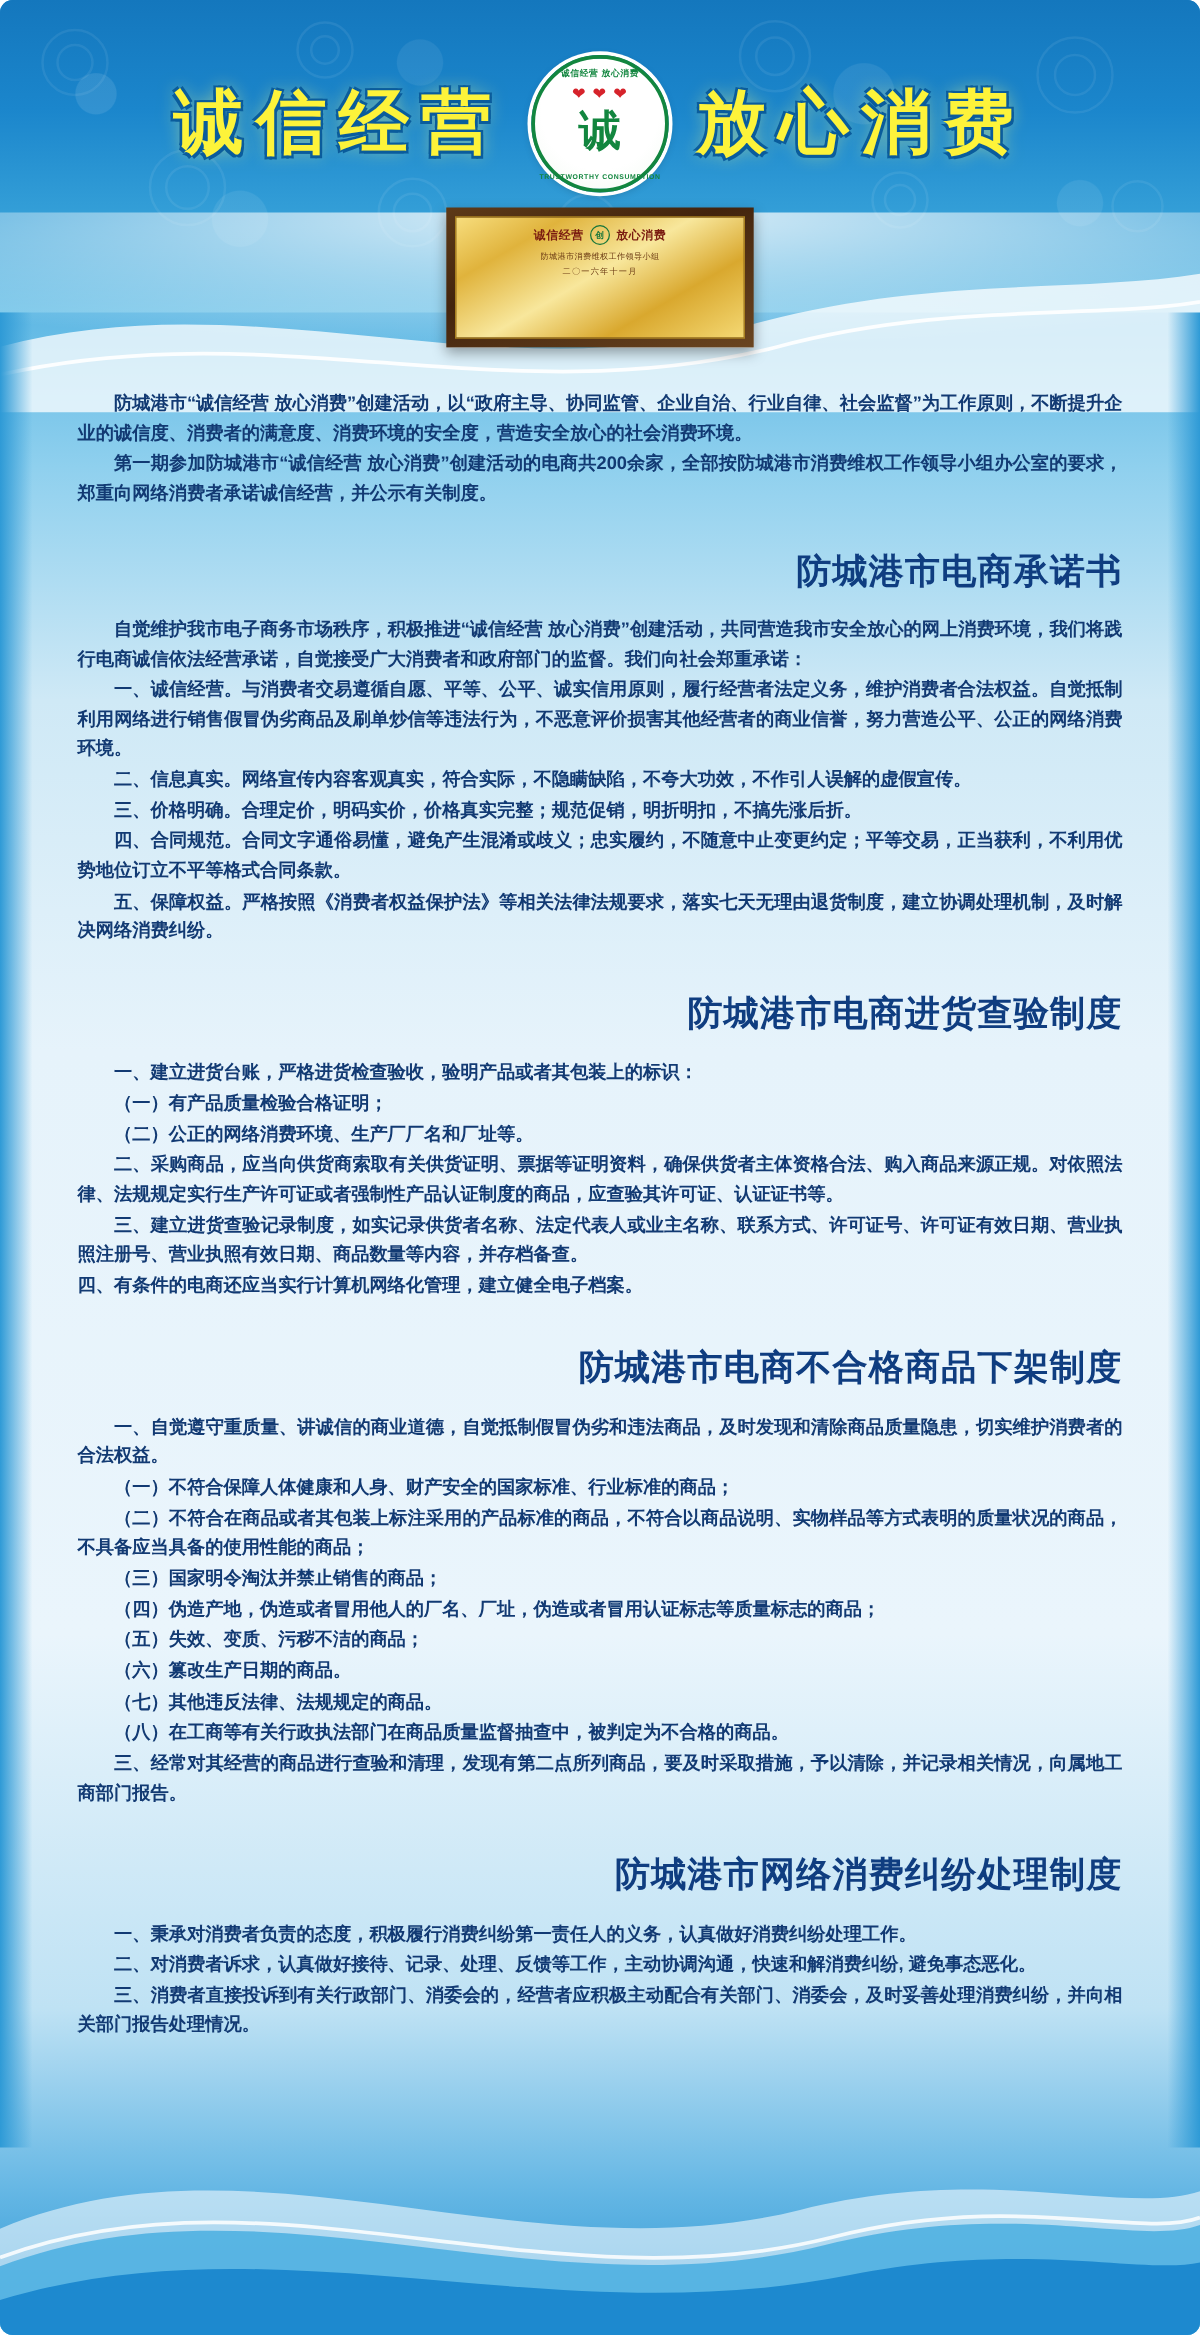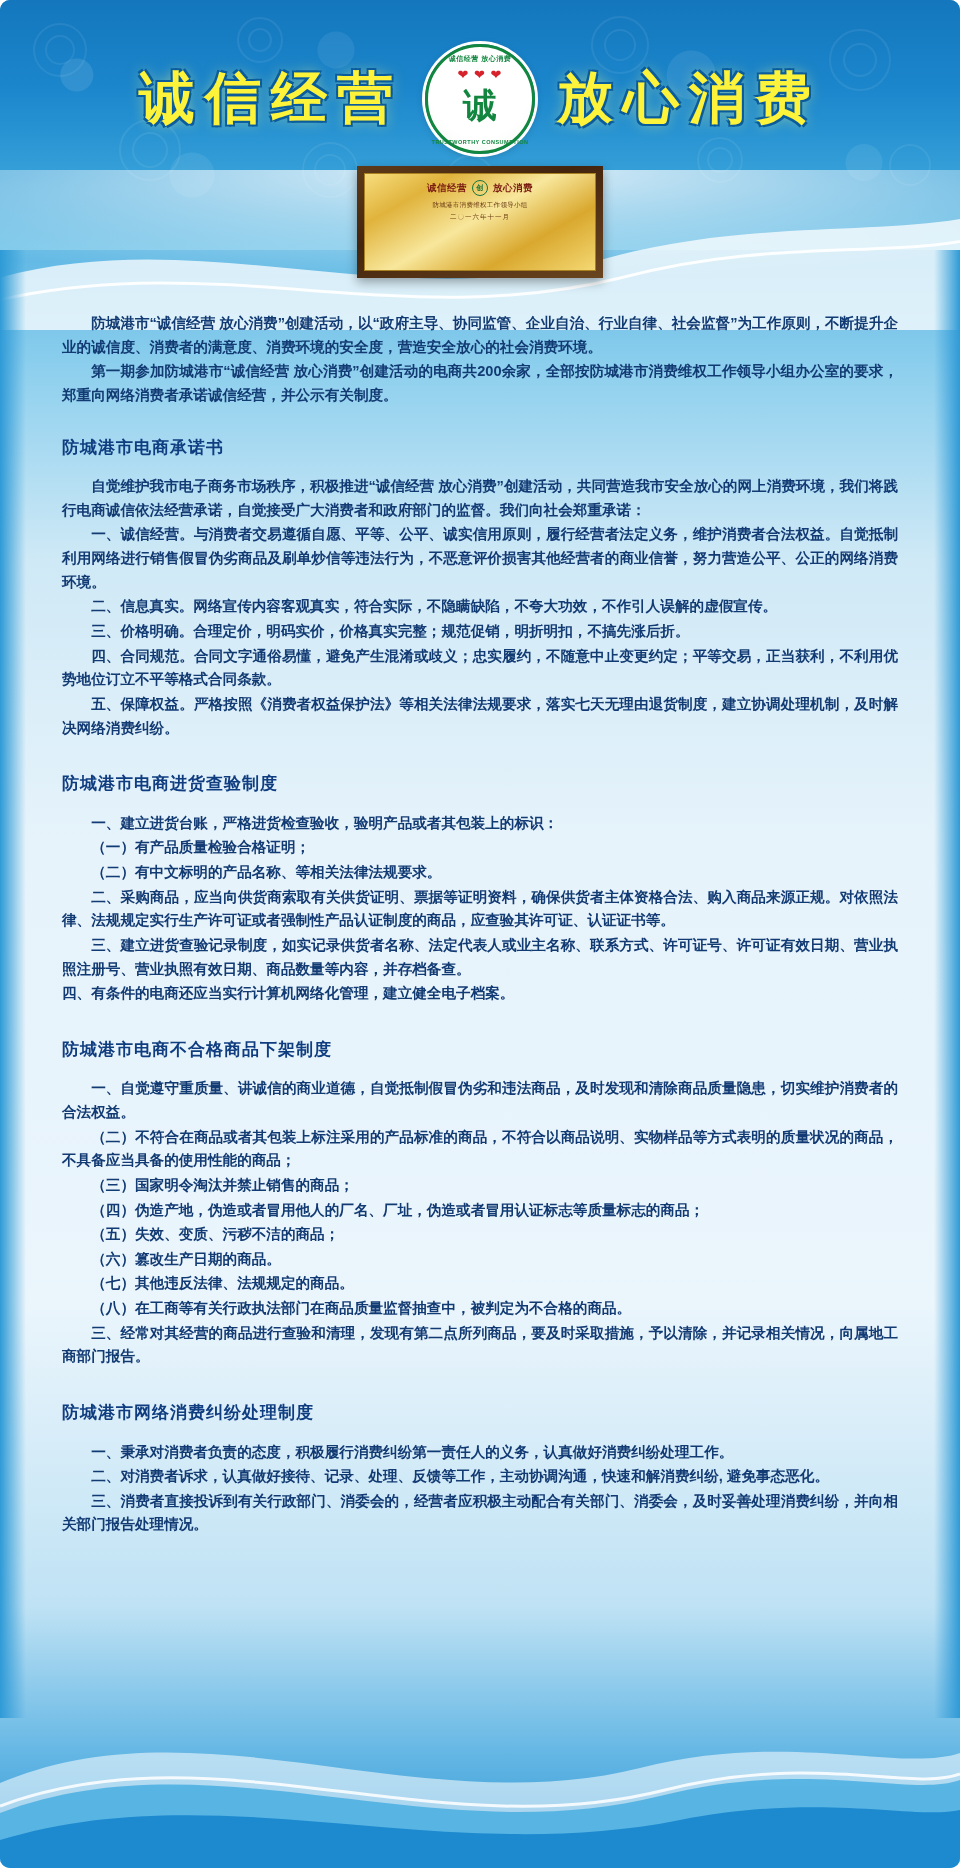--- a/index.html
+++ b/index.html
@@ -155,23 +155,23 @@
     font-family: "Liberation Sans", "DejaVu Sans", sans-serif;
   }
   .content p {
     margin: 0 0 1px 0;
     text-indent: 2em;
     font-weight: bold;
     color: #123a73;
   }
   .content p.noind { text-indent: 0; }
   h2.sect {
-    text-align: left;
+    text-align: right;
     color: #0f3d80;
-    font-size: 17px;
+    font-size: 28px;
     font-weight: bold;
     letter-spacing: 1px;
     margin: 26px 0 14px 0;
     font-family: "DejaVu Sans", "Liberation Sans", sans-serif;
   }
   h2.sect.tight { margin-top: 30px; }
   .block { margin-bottom: 2px; }
   
   .waves { position: absolute; left: 0; bottom: 0; width: 960px; height: 300px; z-index: 3; pointer-events: none;}
   .edge-l, .edge-r {
@@ -258,29 +258,30 @@
       <p>二、信息真实。网络宣传内容客观真实，符合实际，不隐瞒缺陷，不夸大功效，不作引人误解的虚假宣传。</p>
       <p>三、价格明确。合理定价，明码实价，价格真实完整；规范促销，明折明扣，不搞先涨后折。</p>
       <p>四、合同规范。合同文字通俗易懂，避免产生混淆或歧义；忠实履约，不随意中止变更约定；平等交易，正当获利，不利用优势地位订立不平等格式合同条款。</p>
       <p>五、保障权益。严格按照《消费者权益保护法》等相关法律法规要求，落实七天无理由退货制度，建立协调处理机制，及时解决网络消费纠纷。</p>
     </div>
 
     <h2 class="sect tight">防城港市电商进货查验制度</h2>
     <div class="block">
       <p>一、建立进货台账，严格进货检查验收，验明产品或者其包装上的标识：</p>
       <p>（一）有产品质量检验合格证明；</p>
-      <p>（二）有中文标明的产品名称、等相关法律法规要求。</p>
+      <p>（二）公正的网络消费环境、生产厂厂名和厂址等。</p>
       <p>二、采购商品，应当向供货商索取有关供货证明、票据等证明资料，确保供货者主体资格合法、购入商品来源正规。对依照法律、法规规定实行生产许可证或者强制性产品认证制度的商品，应查验其许可证、认证证书等。</p>
       <p>三、建立进货查验记录制度，如实记录供货者名称、法定代表人或业主名称、联系方式、许可证号、许可证有效日期、营业执照注册号、营业执照有效日期、商品数量等内容，并存档备查。</p>
       <p class="noind">四、有条件的电商还应当实行计算机网络化管理，建立健全电子档案。</p>
     </div>
 
     <h2 class="sect tight">防城港市电商不合格商品下架制度</h2>
     <div class="block">
       <p>一、自觉遵守重质量、讲诚信的商业道德，自觉抵制假冒伪劣和违法商品，及时发现和清除商品质量隐患，切实维护消费者的合法权益。</p>
+      <p>（一）不符合保障人体健康和人身、财产安全的国家标准、行业标准的商品；</p>
       <p>（二）不符合在商品或者其包装上标注采用的产品标准的商品，不符合以商品说明、实物样品等方式表明的质量状况的商品，不具备应当具备的使用性能的商品；</p>
       <p>（三）国家明令淘汰并禁止销售的商品；</p>
       <p>（四）伪造产地，伪造或者冒用他人的厂名、厂址，伪造或者冒用认证标志等质量标志的商品；</p>
       <p>（五）失效、变质、污秽不洁的商品；</p>
       <p>（六）篡改生产日期的商品。</p>
       <p>（七）其他违反法律、法规规定的商品。</p>
       <p>（八）在工商等有关行政执法部门在商品质量监督抽查中，被判定为不合格的商品。</p>
       <p>三、经常对其经营的商品进行查验和清理，发现有第二点所列商品，要及时采取措施，予以清除，并记录相关情况，向属地工商部门报告。</p>
     </div>
 

